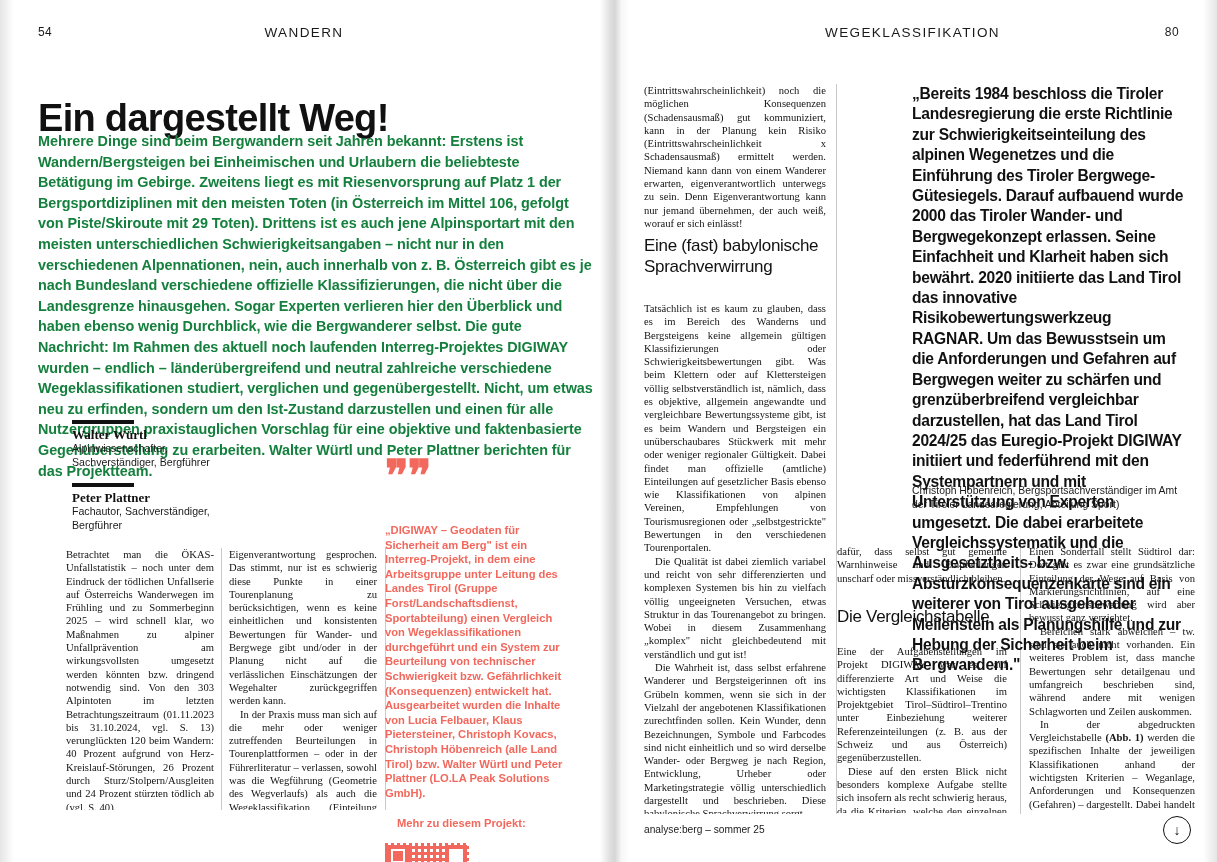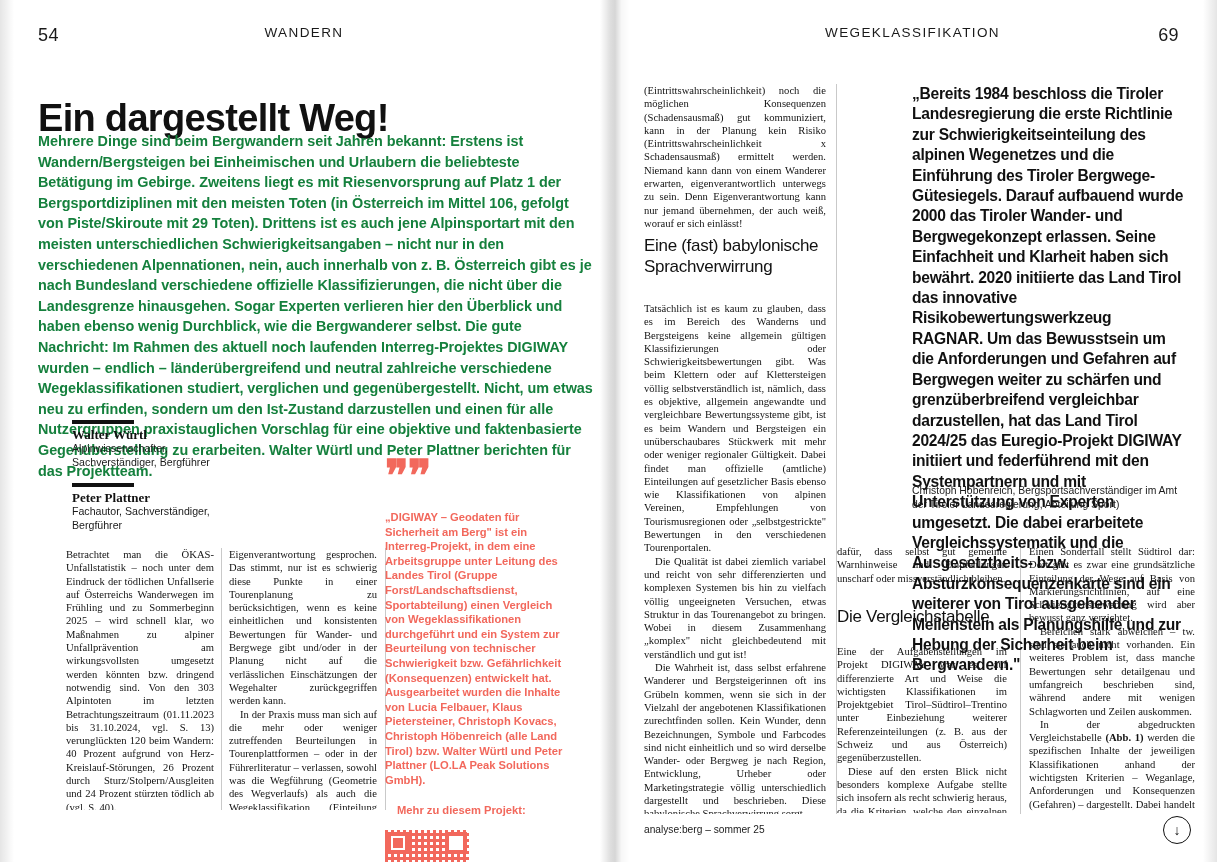--- a/index.html
+++ b/index.html
@@ -38,21 +38,21 @@
     background:linear-gradient(to left, rgba(0,0,0,0.10), rgba(0,0,0,0));
     pointer-events:none;z-index:40;
   }
 
   
   .runhead{
     position:absolute;top:25px;
     font-size:13.5px;letter-spacing:1.4px;color:#1a1a1a;
     font-family:"Liberation Sans", sans-serif;
   }
-  .folio{position:absolute;top:25px;font-size:18px;color:#1a1a1a;letter-spacing:0.4px;}
+  .folio{position:absolute;top:25px;font-size:12px;color:#1a1a1a;letter-spacing:0.4px;}
 
   
   .headline{
     position:absolute;left:38px;top:72px;width:540px;
     font-size:38px;line-height:42px;font-weight:bold;
     letter-spacing:-0.7px;color:#111;
   }
   .lede{
     position:absolute;left:38px;top:131px;width:556px;
     font-size:14.4px;line-height:20.6px;font-weight:bold;
@@ -87,21 +87,21 @@
   .callout{
     position:absolute;left:385px;top:462px;width:188px;
     color:#f2685c;
   }
   .quote-glyph{
     font-family:"Liberation Serif", serif;
     font-size:44px;line-height:30px;font-weight:bold;
     color:#f2685c;letter-spacing:-1px;height:34px;
   }
   .callout-body{
-    margin-top:14px;
+    margin-top:27px;
     font-size:11.2px;line-height:14.6px;font-weight:bold;
     color:#f2685c;letter-spacing:-0.02px;
   }
   .callout-more{
     margin-top:16px;font-size:11.2px;line-height:14.6px;font-weight:bold;color:#f2685c;padding-left:12px;
   }
   .qr{
     margin-top:12px;width:84px;height:84px;
     background:
       repeating-linear-gradient(90deg,#f2685c 0 3px, transparent 3px 6px),
@@ -181,21 +181,21 @@
       <div class="callout-more">Mehr zu diesem Projekt:</div>
       <div class="qr">
           <u></u>
         </div>
     </div>
   </div>
 
   <div class="page page-right">
 
     <div class="runhead" style="left:0;width:609px;text-align:center;">WEGEKLASSIFIKATION</div>
-    <div class="folio" style="right:38px;">69</div>
+    <div class="folio" style="right:38px;">80</div>
 
     <div style="position:absolute;left:36px;top:84px;width:182px;height:430px;overflow:hidden;" class="serif">
       <p>(Eintrittswahrscheinlichkeit) noch die möglichen Konsequenzen (Schadensausmaß) gut kommuniziert, kann in der Planung kein Risiko (Eintrittswahrscheinlichkeit x Schadensausmaß) ermittelt werden. Niemand kann dann von einem Wanderer erwarten, eigenverantwortlich unterwegs zu sein. Denn Eigenverantwortung kann nur jemand übernehmen, der auch weiß, worauf er sich einlässt!</p>
     </div>
     <h2 class="subhead" style="position:absolute;left:36px;top:235px;width:182px;margin:0;">Eine (fast) babylonische Sprachverwirrung</h2>
     <div style="position:absolute;left:36px;top:302px;width:182px;height:512px;overflow:hidden;" class="serif">
       <p>Tatsächlich ist es kaum zu glauben, dass es im Bereich des Wanderns und Bergsteigens keine allgemein gültigen Klassifizierungen oder Schwierigkeitsbewertungen gibt. Was beim Klettern oder auf Klettersteigen völlig selbstverständlich ist, nämlich, dass es objektive, allgemein angewandte und vergleichbare Bewertungssysteme gibt, ist es beim Wandern und Bergsteigen ein unüberschaubares Stückwerk mit mehr oder weniger regionaler Gültigkeit. Dabei findet man offizielle (amtliche) Einteilungen auf gesetzlicher Basis ebenso wie Klassifikationen von alpinen Vereinen, Empfehlungen von Tourismusregionen oder „selbstgestrickte" Bewertungen in den verschiedenen Tourenportalen.</p>
       <p>Die Qualität ist dabei ziemlich variabel und reicht von sehr differenzierten und komplexen Systemen bis hin zu vielfach völlig ungeeigneten Versuchen, etwas Struktur in das Tourenangebot zu bringen. Wobei in diesem Zusammenhang „komplex" nicht gleichbedeutend mit verständlich und gut ist!</p>
       <p>Die Wahrheit ist, dass selbst erfahrene Wanderer und Bergsteigerinnen oft ins Grübeln kommen, wenn sie sich in der Vielzahl der angebotenen Klassifikationen zurechtfinden sollen. Kein Wunder, denn Bezeichnungen, Symbole und Farbcodes sind nicht einheitlich und so wird derselbe Wander- oder Bergweg je nach Region, Entwicklung, Urheber oder Marketingstrategie völlig unterschiedlich dargestellt und beschrieben. Diese babylonische Sprachverwirrung sorgt</p>
     </div>

